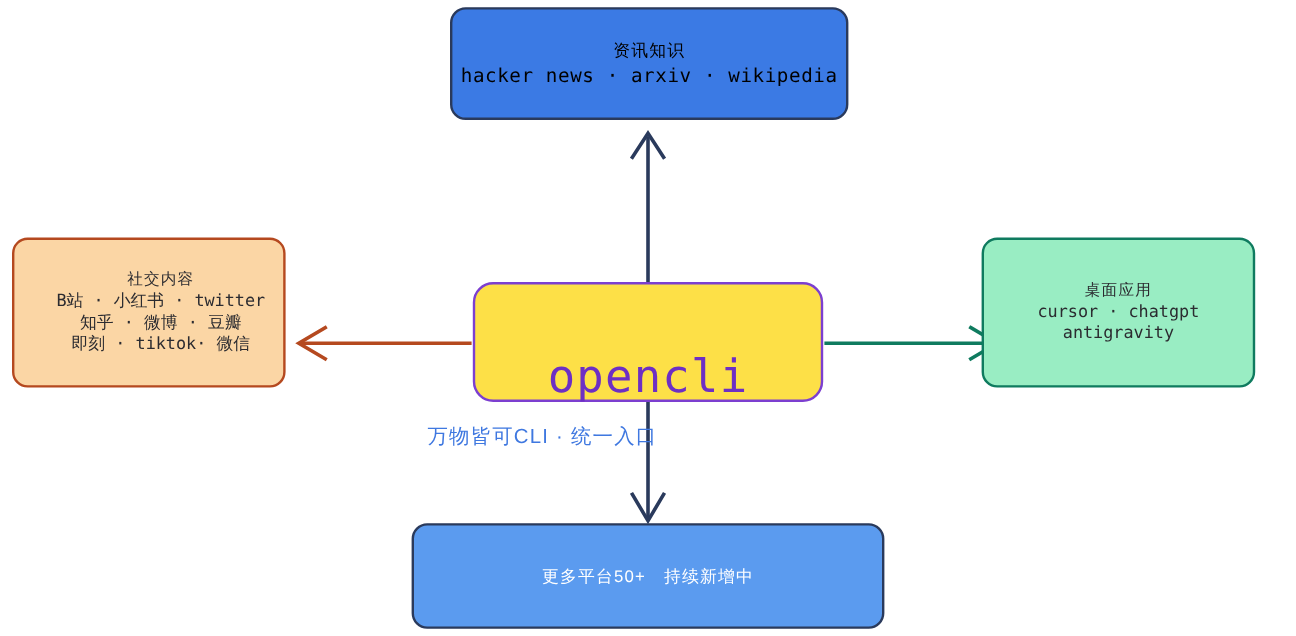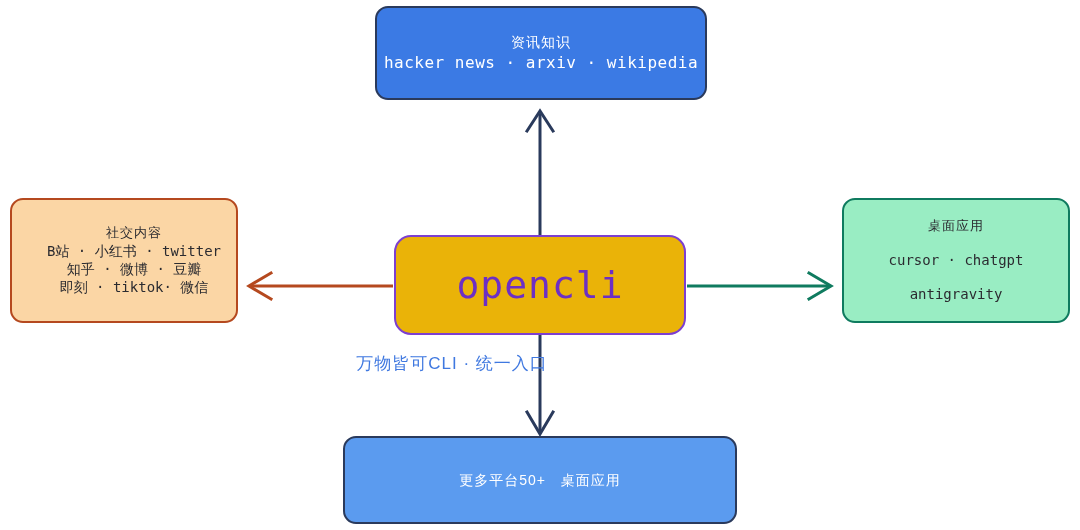--- a/index.html
+++ b/index.html
@@ -38,21 +38,21 @@
   
   #node-info {
     left: 375px;
     top: 6px;
     width: 332px;
     height: 94px;
     background: #3b7ae4;
     border: 2px solid #2a3a5c;
     border-radius: 13px;
   }
-  #node-info .line { color: #ffffff; }
+  #node-info .line { color: #000000; }
   #node-info .title {
     font-family: "Liberation Sans", sans-serif;
     font-size: 14px;
     letter-spacing: 1px;
   }
   #node-info .items {
     font-family: "DejaVu Sans Mono", monospace;
     font-size: 16px;
     letter-spacing: 0.5px;
     margin-top: 2px;
@@ -77,49 +77,49 @@
     letter-spacing: 1px;
   }
   #node-social .items {
     font-family: "DejaVu Sans Mono", monospace;
     font-size: 14px;
     letter-spacing: 0px;
   }
 
   
   #node-desktop {
-    left: 842px;
+    left: 818px;
     top: 198px;
     width: 228px;
     height: 125px;
     background: #99edc3;
     border: 2px solid #0f7b5f;
     border-radius: 13px;
-    gap: 16px;
   }
   #node-desktop .line { color: #2b2b30; }
   #node-desktop .title {
     font-family: "Liberation Sans", sans-serif;
     font-size: 13px;
     letter-spacing: 1px;
   }
   #node-desktop .items {
     font-family: "DejaVu Sans Mono", monospace;
     font-size: 14px;
   }
 
   
   #node-core {
     left: 394px;
     top: 235px;
     width: 292px;
     height: 100px;
-    background: #eab308;
+    background: #fde047;
     border: 2px solid #7c3fd0;
     border-radius: 17px;
+    justify-content: flex-end;
   }
   #node-core .brand {
     font-family: "DejaVu Sans Mono", monospace;
     font-size: 38px;
     color: #6d2fc4;
     letter-spacing: 1px;
     line-height: 1;
   }
 
   
@@ -214,16 +214,16 @@
     <span class="line items">antigravity</span>
   </div>
 
   <div class="node" id="node-core">
     <span class="brand">opencli</span>
   </div>
 
   <div id="tagline">万物皆可CLI  ·  统一入口</div>
 
   <div class="node" id="node-more">
-    <span class="line title">更多平台50+　桌面应用</span>
+    <span class="line title">更多平台50+　持续新增中</span>
   </div>
 
 </div>
 
 </body></html>

